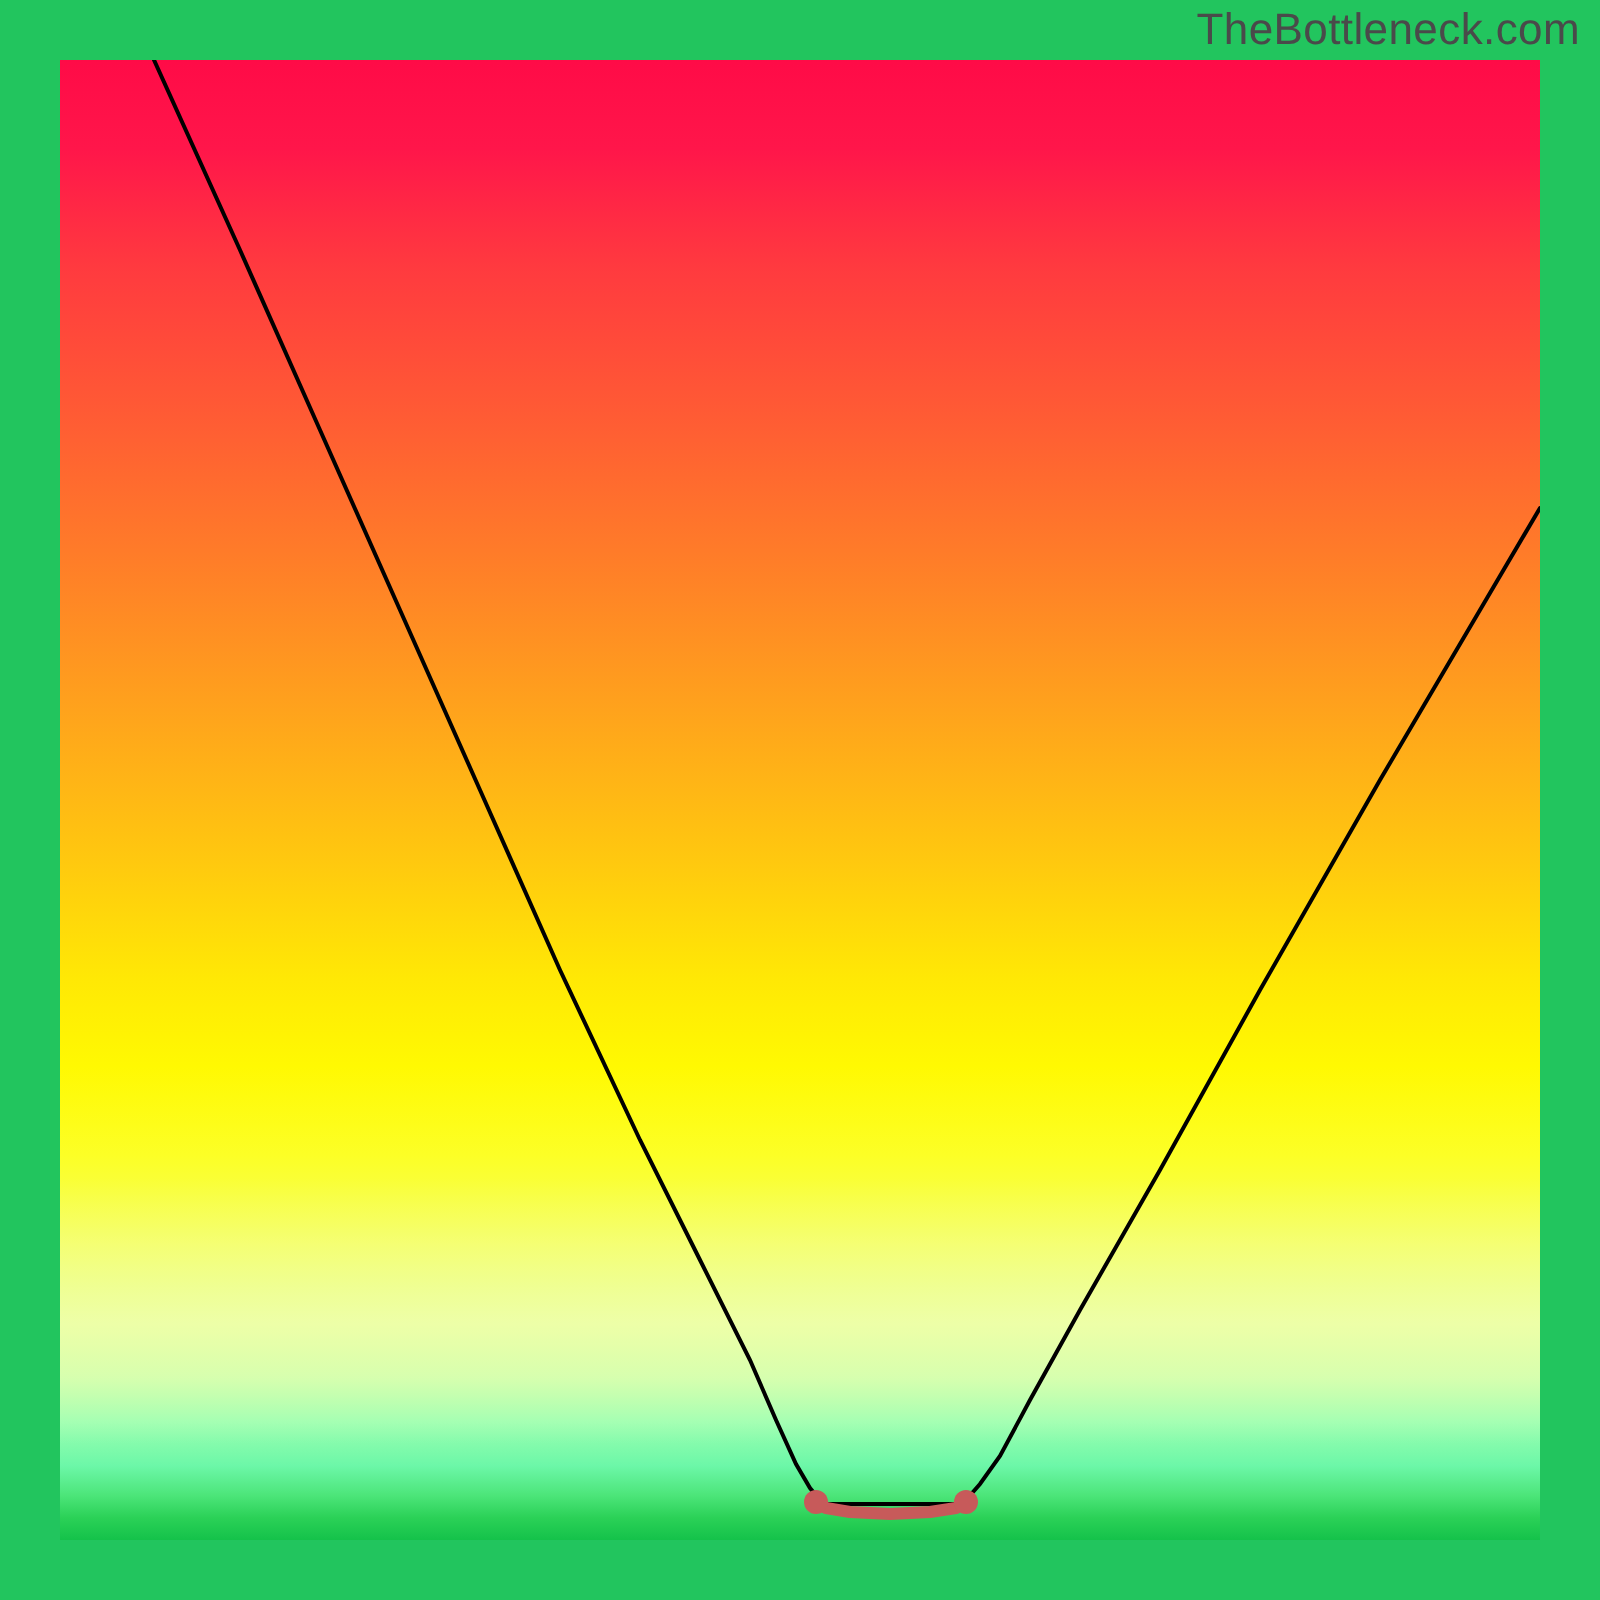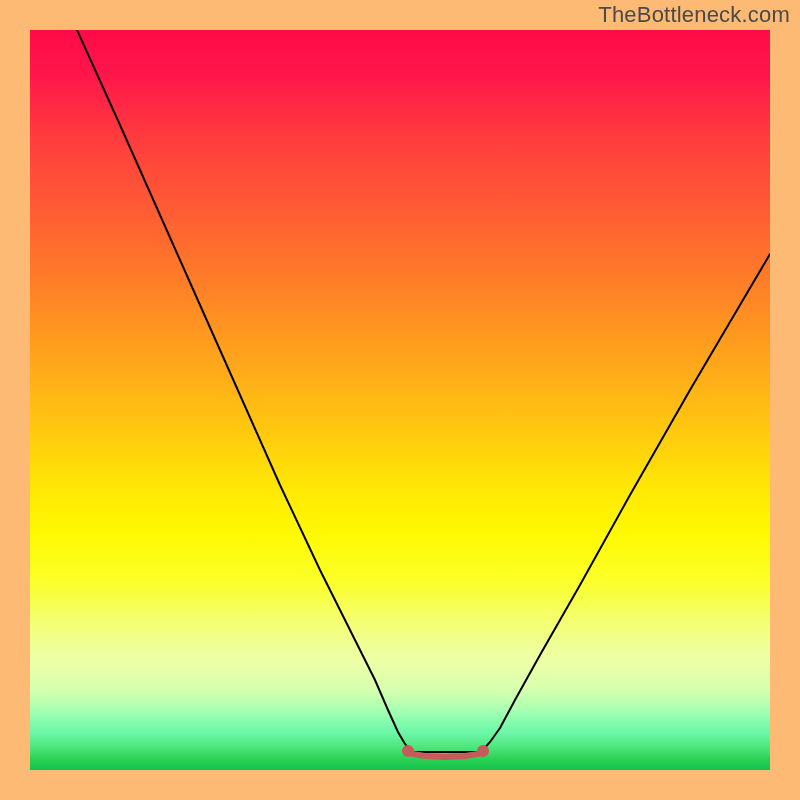--- a/index.html
+++ b/index.html
@@ -8,21 +8,21 @@
     width: 800px;
     height: 800px;
     background: #000;
     overflow: hidden;
     font-family: Arial, Helvetica, sans-serif;
   }
   .frame {
     position: relative;
     width: 800px;
     height: 800px;
-    background: #fdba74;
+    background: #22c55e;
   }
   .watermark {
     position: absolute;
     top: 2px;
     right: 10px;
     color: #4a4a4a;
     font-size: 22px;
     font-weight: 500;
     letter-spacing: 0.2px;
     z-index: 10;

